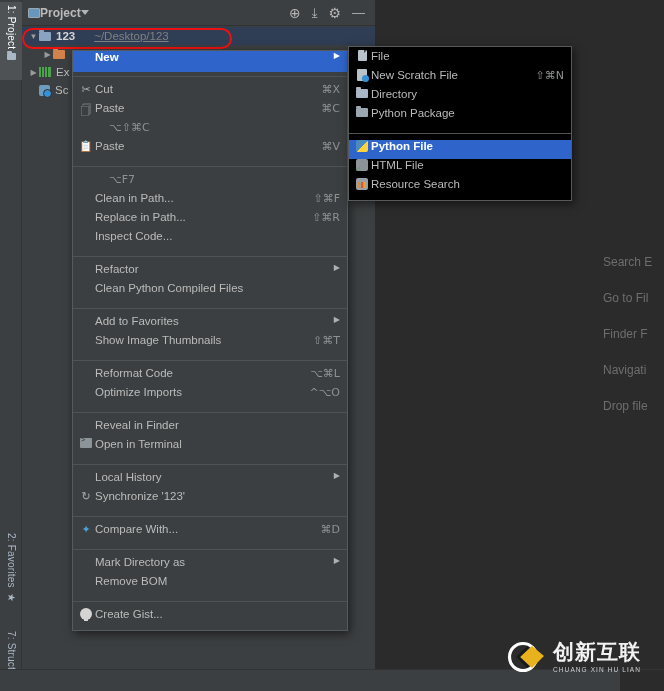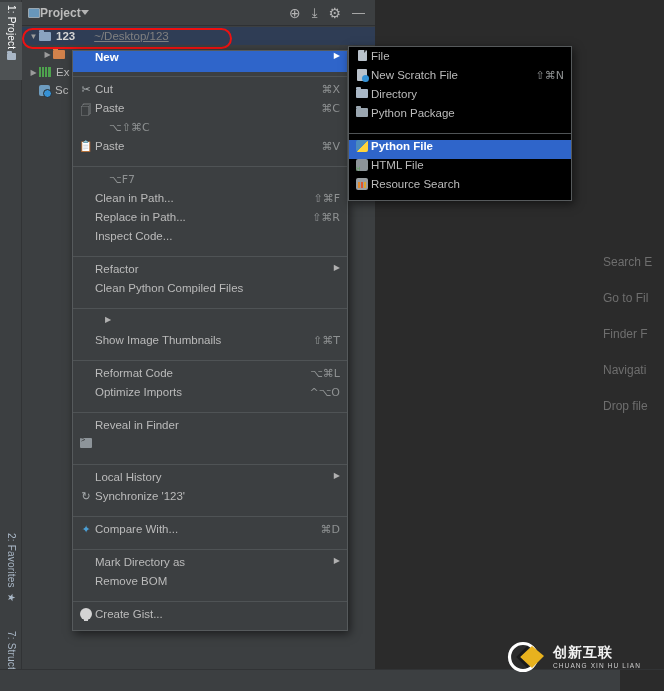--- a/index.html
+++ b/index.html
@@ -92,22 +92,22 @@
     position: absolute; left: 0; bottom: 0; width: 664px; height: 22px;
     background: #3c3f41; border-top: 1px solid #313335;
   }
   .statusbar .dark { position: absolute; right: 0; top: 0; width: 44px; height: 22px; background: #2b2b2b; }
 
   
   .watermark {
     position: absolute; left: 506px; top: 640px;
     display: flex; align-items: center; gap: 7px;
   }
-  .wm-cn { font-size: 14px; color: #f2f2f2; font-weight: bold; letter-spacing: 1px;
-           font-family: Liberation Sans, sans-serif; line-height: 1; }
+  .wm-cn { font-size: 21px; color: #f2f2f2; font-weight: bold; letter-spacing: 1px;
+           font-family: Liberation Serif, serif; line-height: 1; }
   .wm-py { font-size: 6.5px; color: #cfcfcf; letter-spacing: 1.1px; margin-top: 3px; }
 
   
   .menu {
     position: absolute; left: 72px; top: 50px; width: 276px;
     background: #3c3f41; border: 1px solid #565a5c;
     box-shadow: 2px 3px 9px rgba(0,0,0,.55);
     padding: 0; z-index: 40;
   }
   .mi {
@@ -319,20 +319,21 @@
       <div class="mi">
         <span class="mico"></span>
         <span class="mlbl">Clean Python Compiled Files</span>
       </div>
     </div>
     <div class="msep"></div>
 
     <div class="mgroup">
       <div class="mi">
         <span class="mico"></span>
+        <span class="mlbl">Add to Favorites</span>
         <span class="marrow">▶</span>
       </div>
       <div class="mi">
         <span class="mico"></span>
         <span class="mlbl">Show Image Thumbnails</span>
         <span class="mkey">⇧⌘T</span>
       </div>
     </div>
     <div class="msep"></div>
 
@@ -350,20 +351,21 @@
     </div>
     <div class="msep"></div>
 
     <div class="mgroup">
       <div class="mi">
         <span class="mico"></span>
         <span class="mlbl">Reveal in Finder</span>
       </div>
       <div class="mi">
         <span class="mico"><span class="px term"></span></span>
+        <span class="mlbl">Open in Terminal</span>
       </div>
     </div>
     <div class="msep"></div>
 
     <div class="mgroup">
       <div class="mi">
         <span class="mico"></span>
         <span class="mlbl">Local History</span>
         <span class="marrow">▶</span>
       </div>

